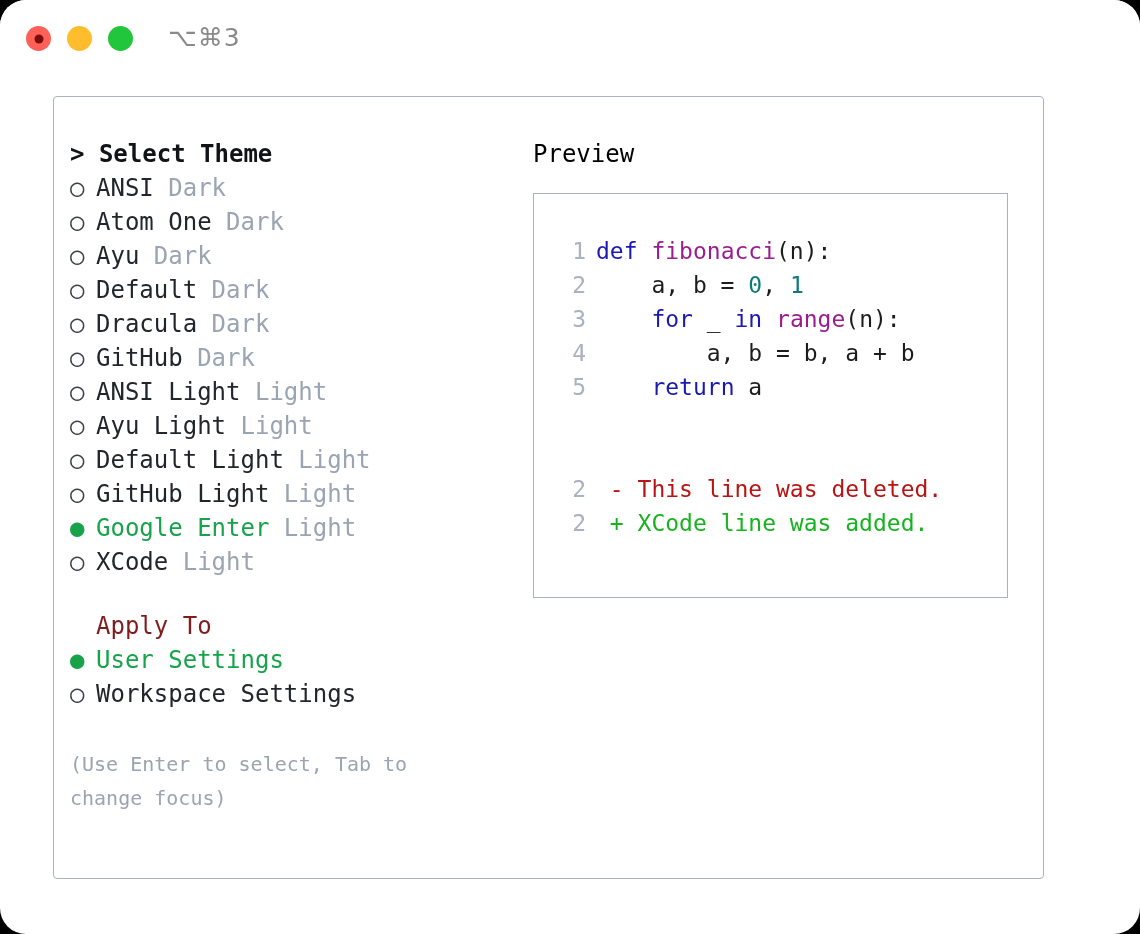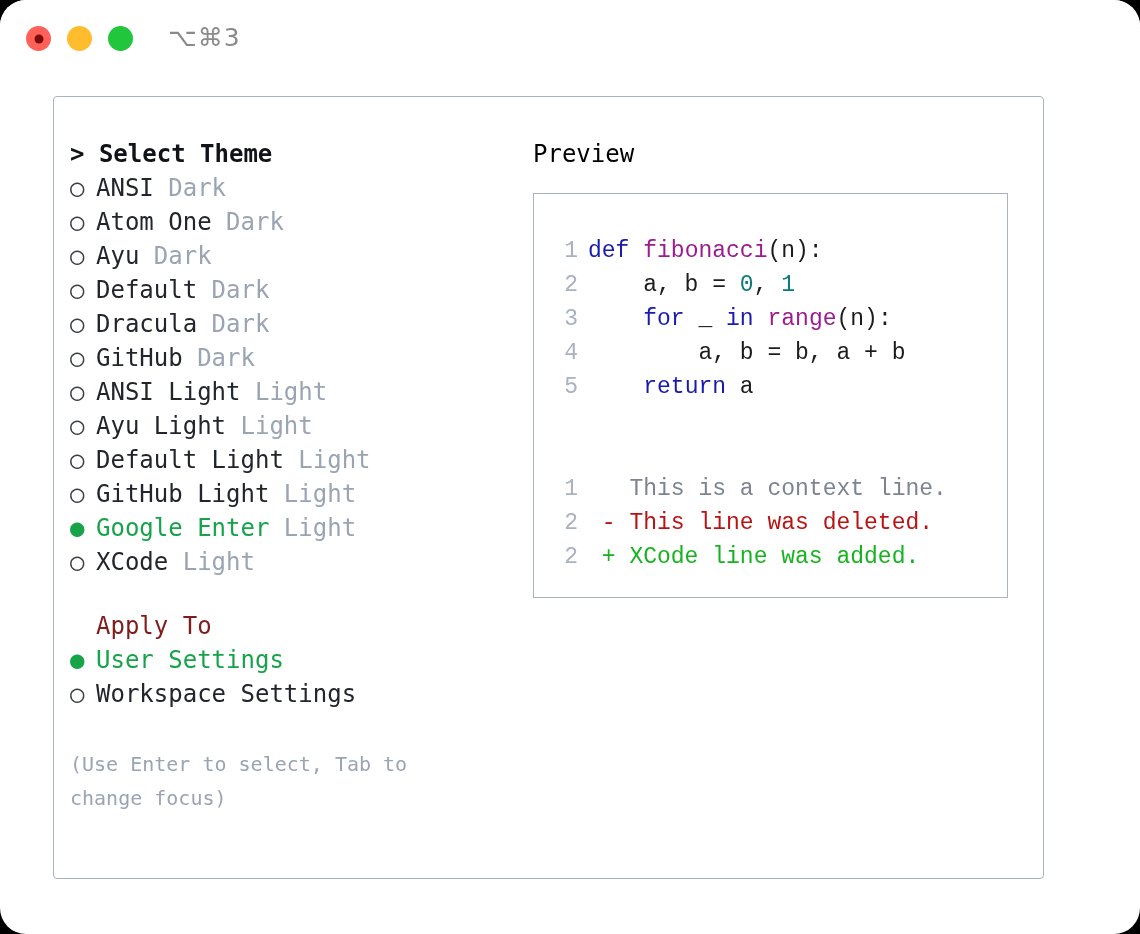--- a/index.html
+++ b/index.html
@@ -151,22 +151,21 @@
     margin-bottom: 22px;
     white-space: pre;
   }
 
   .preview-box {
     width: 475px;
     height: 405px;
     border: 1.6px solid #a9b2c0;
     background: #ffffff;
     box-sizing: border-box;
-    padding: 40px 0 0 4px;
-    font-family: Liberation Mono, monospace;
+    padding: 40px 0 0 12px;
   }
 
   .code-line {
     font-size: 23px;
     line-height: 34px;
     white-space: pre;
     padding-left: 14px;
   }
 
   .ln {
@@ -245,21 +244,20 @@
         <div id="code-sample">
             <div class="code-line"><span class="ln">1</span><span class="kw">def </span><span class="fn">fibonacci</span><span class="pl">(n):</span></div>
             <div class="code-line"><span class="ln">2</span><span class="pl">    a, b = </span><span class="num">0</span><span class="pl">, </span><span class="num">1</span></div>
             <div class="code-line"><span class="ln">3</span><span class="pl">    </span><span class="kw">for</span><span class="pl"> _ </span><span class="kw">in</span><span class="pl"> </span><span class="fn">range</span><span class="pl">(n):</span></div>
             <div class="code-line"><span class="ln">4</span><span class="pl">        a, b = b, a + b</span></div>
             <div class="code-line"><span class="ln">5</span><span class="pl">    </span><span class="kw">return</span><span class="pl"> a</span></div>
           </div>
         <div class="blank-line"></div>
         <div class="blank-line"></div>
         <div id="diff-sample">
-            <div class="code-line"><span class="ln">1</span><span class="diff-ctx">  </span><span class="diff-ctx"> This is a context line.</span></div>
             <div class="code-line"><span class="ln">2</span><span class="diff-del"> -</span><span class="diff-del"> This line was deleted.</span></div>
             <div class="code-line"><span class="ln">2</span><span class="diff-add"> +</span><span class="diff-add"> XCode line was added.</span></div>
           </div>
       </div>
     </div>
 
   </div>
 </div>
 
 </body></html>

